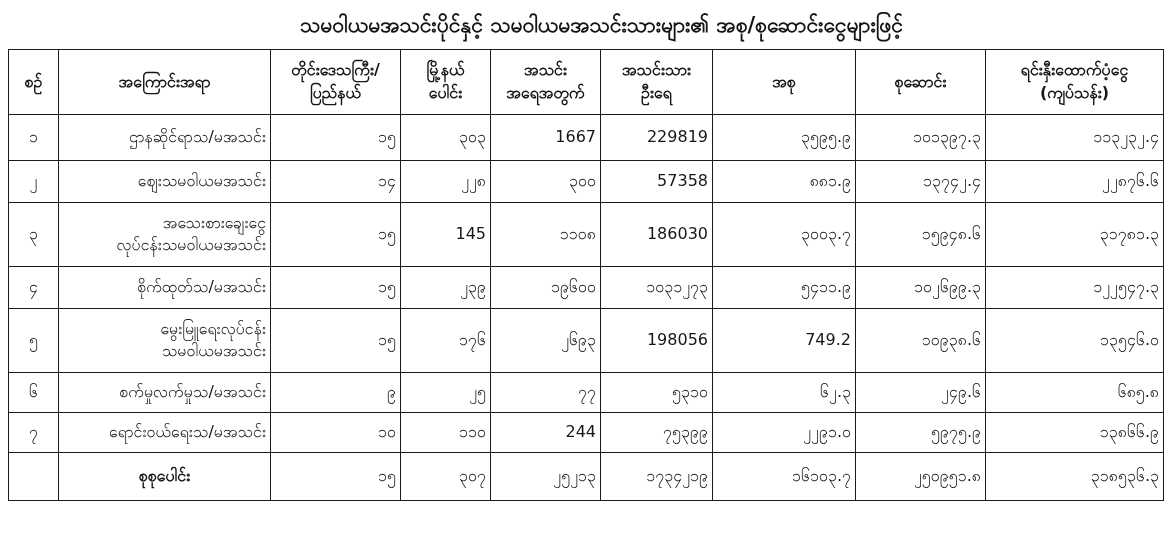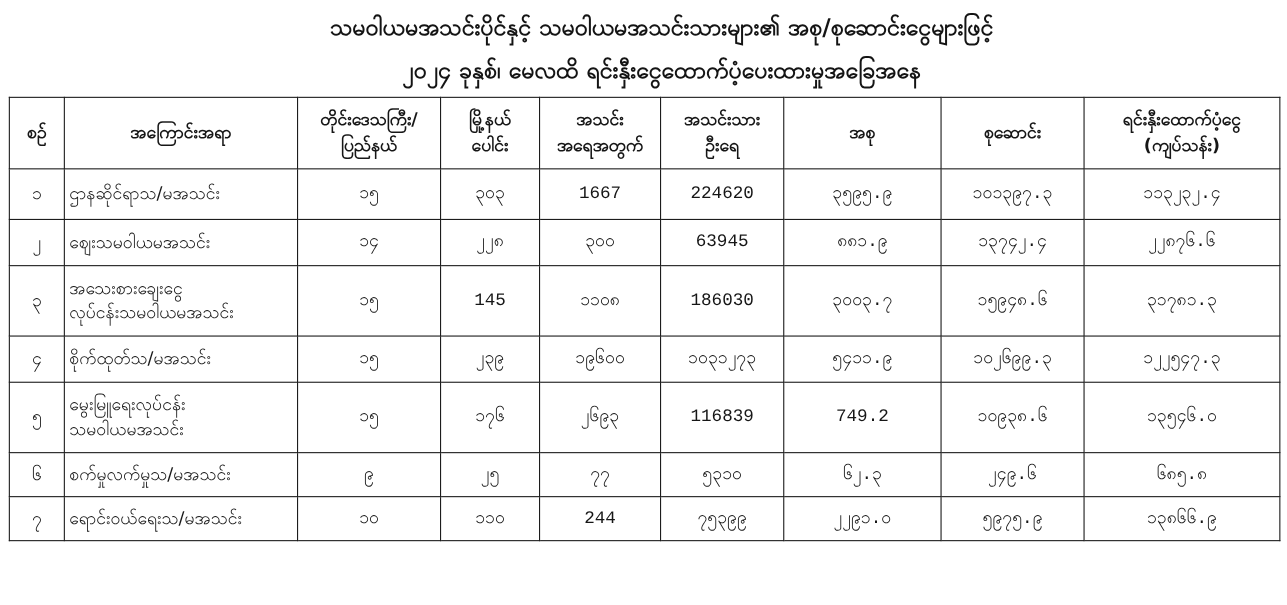--- a/index.html
+++ b/index.html
@@ -22,30 +22,29 @@
     border:1.5px solid #1c1c1c;
     font-size:16px;color:#161616;
     vertical-align:middle;overflow:hidden;
     padding:0 4px;line-height:1.4;
   }
   table.report th{
     font-weight:bold;text-align:center;font-size:16px;
     white-space:pre-line;padding:2px 2px;
   }
   td.c-serial{text-align:center;}
-  td.c-item{text-align:left;padding-left:9px;white-space:pre-line;}
-  td.c-num{text-align:center;padding-right:13px;white-space:nowrap;font-family:Liberation Mono, monospace;}
+  td.c-item{text-align:right;padding-left:9px;white-space:pre-line;}
+  td.c-num{text-align:right;padding-right:13px;white-space:nowrap;}
   tr.total-row td.c-item{text-align:center;font-weight:bold;padding-left:4px;}
 </style>
 </head>
 <body>
 
 <div class="title-block">
   <div class="title-line">သမဝါယမအသင်းပိုင်နှင့် သမဝါယမအသင်းသားများ၏ အစု/စုဆောင်းငွေများဖြင့်</div>
-  <div class="title-line">၂၀၂၄ ခုနှစ်၊ မေလထိ ရင်းနှီးငွေထောက်ပံ့ပေးထားမှုအခြေအနေ</div>
 </div>
 
 <table class="report">
   <colgroup>
     <col style="width:50px">
       <col style="width:212px">
       <col style="width:130px">
     <col style="width:90px">
       <col style="width:110px">
       <col style="width:112px">
@@ -71,32 +70,32 @@
 (ကျပ်သန်း)</th>
       </tr>
   </thead>
   <tbody>
       <tr style="height: 46px;">
         <td class="c-serial">၁</td>
         <td class="c-item">ဌာနဆိုင်ရာသ/မအသင်း</td>
         <td class="c-num">၁၅</td>
         <td class="c-num">၃၀၃</td>
         <td class="c-num">1667</td>
-        <td class="c-num">224620</td>
+        <td class="c-num">229819</td>
         <td class="c-num">၃၅၉၅.၉</td>
         <td class="c-num">၁၀၁၃၉၇.၃</td>
         <td class="c-num">၁၁၃၂၃၂.၄</td>
       </tr>
       <tr style="height: 42px;">
         <td class="c-serial">၂</td>
         <td class="c-item">ဈေးသမဝါယမအသင်း</td>
         <td class="c-num">၁၄</td>
         <td class="c-num">၂၂၈</td>
         <td class="c-num">၃၀၀</td>
-        <td class="c-num">63945</td>
+        <td class="c-num">57358</td>
         <td class="c-num">၈၈၁.၉</td>
         <td class="c-num">၁၃၇၄၂.၄</td>
         <td class="c-num">၂၂၈၇၆.၆</td>
       </tr>
       <tr style="height: 64px;">
         <td class="c-serial">၃</td>
         <td class="c-item">အသေးစားချေးငွေ
 လုပ်ငန်းသမဝါယမအသင်း</td>
         <td class="c-num">၁၅</td>
         <td class="c-num">145</td>
@@ -117,21 +116,21 @@
         <td class="c-num">၁၀၂၆၉၉.၃</td>
         <td class="c-num">၁၂၂၅၄၇.၃</td>
       </tr>
       <tr style="height: 64px;">
         <td class="c-serial">၅</td>
         <td class="c-item">မွေးမြူရေးလုပ်ငန်း
 သမဝါယမအသင်း</td>
         <td class="c-num">၁၅</td>
         <td class="c-num">၁၇၆</td>
         <td class="c-num">၂၆၉၃</td>
-        <td class="c-num">116839</td>
+        <td class="c-num">198056</td>
         <td class="c-num">749.2</td>
         <td class="c-num">၁၀၉၃၈.၆</td>
         <td class="c-num">၁၃၅၄၆.၀</td>
       </tr>
       <tr style="height: 40px;">
         <td class="c-serial">၆</td>
         <td class="c-item">စက်မှုလက်မှုသ/မအသင်း</td>
         <td class="c-num">၉</td>
         <td class="c-num">၂၅</td>
         <td class="c-num">၇၇</td>
@@ -144,14 +143,25 @@
         <td class="c-serial">၇</td>
         <td class="c-item">ရောင်းဝယ်ရေးသ/မအသင်း</td>
         <td class="c-num">၁၀</td>
         <td class="c-num">၁၁၀</td>
         <td class="c-num">244</td>
         <td class="c-num">၇၅၃၉၉</td>
         <td class="c-num">၂၂၉၁.၀</td>
         <td class="c-num">၅၉၇၅.၉</td>
         <td class="c-num">၁၃၈၆၆.၉</td>
       </tr>
+      <tr class="total-row" style="height: 48px;">
+        <td class="c-serial"></td>
+        <td class="c-item">စုစုပေါင်း</td>
+        <td class="c-num">၁၅</td>
+        <td class="c-num">၃၀၇</td>
+        <td class="c-num">၂၅၂၁၃</td>
+        <td class="c-num">၁၇၃၄၂၁၉</td>
+        <td class="c-num">၁၆၁၀၃.၇</td>
+        <td class="c-num">၂၅၀၉၅၁.၈</td>
+        <td class="c-num">၃၁၈၅၃၆.၃</td>
+      </tr>
     </tbody>
 </table>
 
 </body></html>

